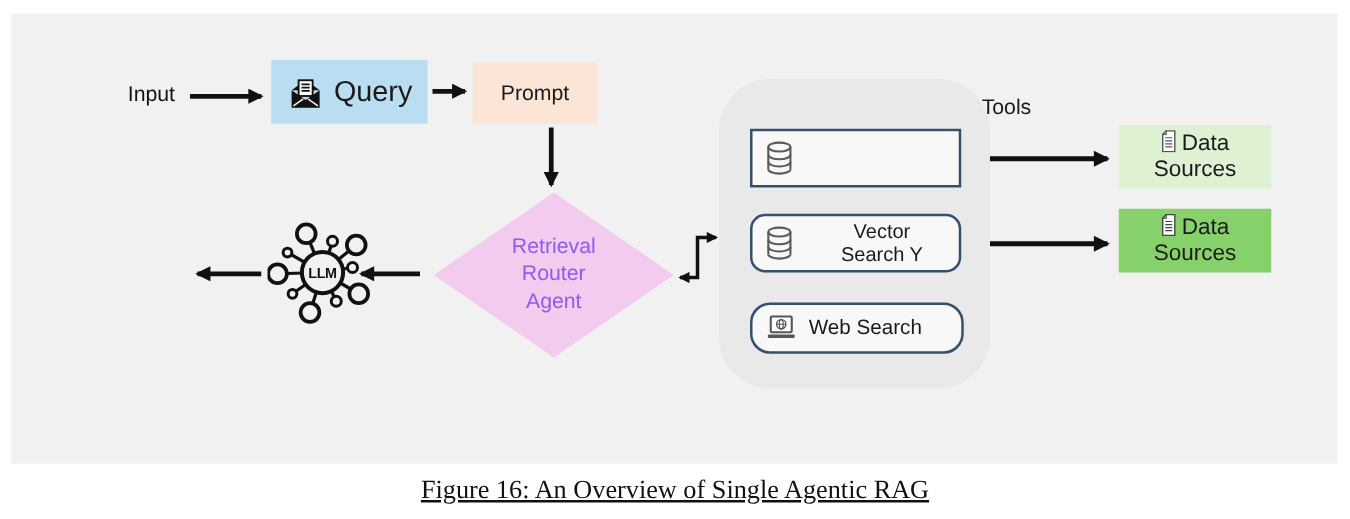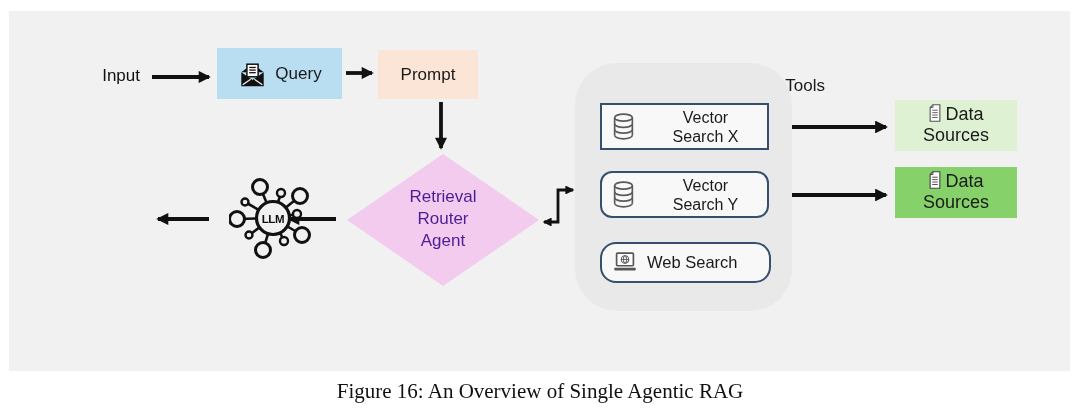--- a/index.html
+++ b/index.html
@@ -6,42 +6,42 @@
   .canvas{
     position:relative;width:1080px;height:415px;background:#ffffff;overflow:hidden;
     font-family:"Liberation Sans",sans-serif;color:#1a1a1a;
   }
   .panel{position:absolute;left:9px;top:11px;width:1061px;height:360px;background:#f1f1f1;}
   .arrows{position:absolute;left:0;top:0;width:1080px;height:415px;pointer-events:none;}
   .lbl{position:absolute;text-align:center;font-size:17px;line-height:20px;color:#111;}
   .lbl-input{left:56px;top:66px;width:84px;text-align:right;}
   .lbl-response{left:48px;top:209px;width:94px;}
   .box{position:absolute;display:flex;align-items:center;justify-content:center;}
-  .query{left:217px;top:48px;width:125px;height:51px;background:#b9ddf1;gap:7px;font-size:17px;}
+  .query{left:217px;top:48px;width:125px;height:51px;background:#b9ddf1;gap:7px;font-size:23px;}
   .prompt{left:378px;top:50px;width:100px;height:49px;background:#fbe5d6;font-size:17px;}
   .router-text{position:absolute;left:398px;top:186px;width:90px;text-align:center;
-    font-size:17px;line-height:22px;color:#4c1d95;}
-  .llm{position:absolute;left:229px;top:172px;width:88px;height:90px;}
+    font-size:17px;line-height:22px;color:#8b5cf6;}
+  .llm{position:absolute;left:214px;top:172px;width:88px;height:90px;}
   .tools{position:absolute;left:575px;top:63px;width:217px;height:248px;
     background:#e9e9e9;border-radius:42px;}
   .tools-title{position:absolute;left:608px;top:76px;width:217px;text-align:right;font-size:17px;}
   .toolbox{position:absolute;background:#f8f8f8;border:2px solid #35506d;
     display:flex;align-items:center;box-sizing:border-box;padding-left:9px;gap:8px;}
   .vsx{left:600px;top:103px;width:169px;height:47px;}
   .vsy{left:600px;top:171px;width:169px;height:47px;border-radius:12px;}
   .web{left:600px;top:242px;width:171px;height:41px;font-size:16.5px;border-radius:16px;}
   .tool-label{flex:1;text-align:center;font-size:16px;line-height:19px;}
   .tool-label-inner{display:inline-block;width:78px;}
   .ds{position:absolute;width:122px;height:51px;box-sizing:border-box;
     padding:4px 18px 0;text-align:center;font-size:18px;line-height:21px;}
   .ds1{left:895px;top:100px;background:#def2d3;}
   .ds2{left:895px;top:167px;background:#86d169;}
   .ds .doc{vertical-align:-2px;margin-right:3px;}
   .caption{position:absolute;left:0;top:379px;width:1080px;text-align:center;
-    font-family:"Liberation Serif",serif;font-size:21px;color:#111;}
+    font-family:"Liberation Serif",serif;font-size:21px;color:#111;text-decoration:underline;}
   svg{display:block;}
   .inline-icon{display:inline-block;line-height:0;}
 </style>
 </head>
 <body>
 
 <div class="canvas">
 
   <div class="panel"></div>
 
@@ -125,21 +125,20 @@
     <span class="inline-icon">
       <svg width="25" height="30" viewBox="0 0 24 28" fill="none" stroke="#5a5a5a" stroke-width="1.6">
         <ellipse cx="12" cy="5" rx="8.5" ry="3.4"></ellipse>
         <path d="M3.5,5 V22"></path>
           <path d="M20.5,5 V22"></path>
         <path d="M3.5,11 A8.5 3.4 0 0 0 20.5,11"></path>
         <path d="M3.5,16.5 A8.5 3.4 0 0 0 20.5,16.5"></path>
         <path d="M3.5,22 A8.5 3.4 0 0 0 20.5,22"></path>
       </svg>
     </span>
-    <span class="tool-label"><span class="tool-label-inner">Vector Search X</span></span>
   </div>
 
   <div class="toolbox vsy">
     <span class="inline-icon">
       <svg width="25" height="30" viewBox="0 0 24 28" fill="none" stroke="#5a5a5a" stroke-width="1.6">
         <ellipse cx="12" cy="5" rx="8.5" ry="3.4"></ellipse>
         <path d="M3.5,5 V22"></path>
           <path d="M20.5,5 V22"></path>
         <path d="M3.5,11 A8.5 3.4 0 0 0 20.5,11"></path>
         <path d="M3.5,16.5 A8.5 3.4 0 0 0 20.5,16.5"></path>

